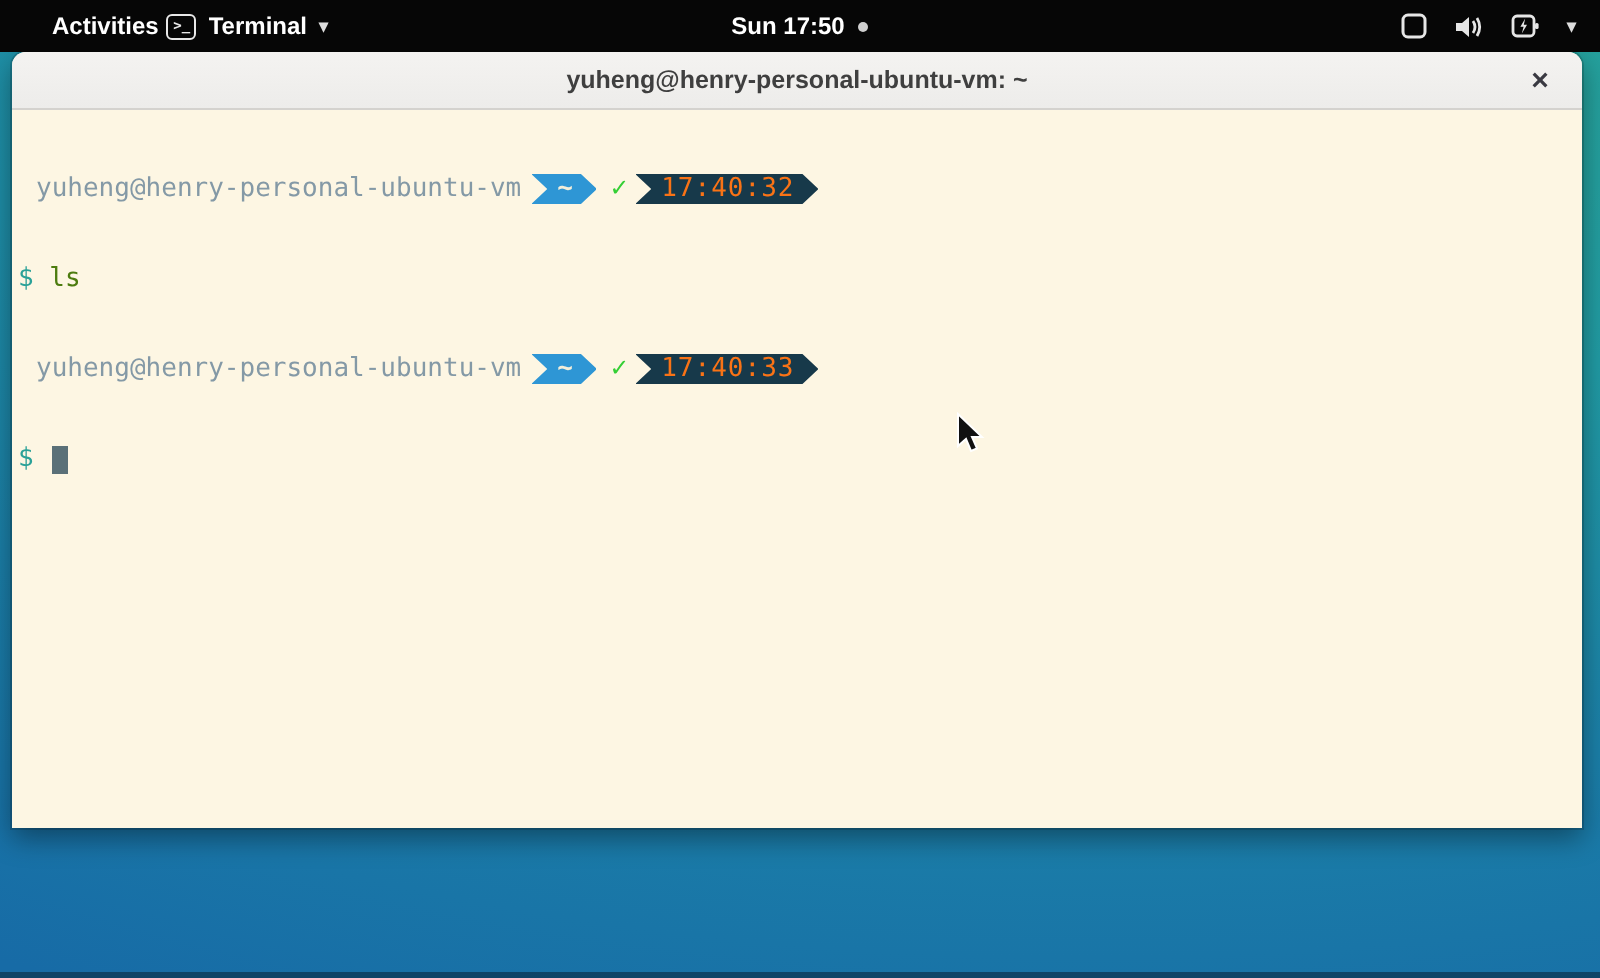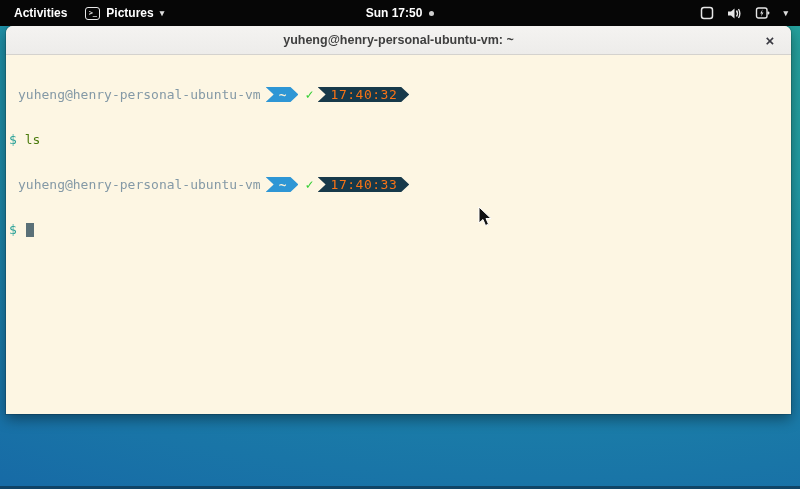--- a/index.html
+++ b/index.html
@@ -5,21 +5,21 @@
   * { margin:0; padding:0; box-sizing:border-box; }
   html,body { width:800px; height:489px; overflow:hidden; }
   body { font-family:"Liberation Sans", sans-serif; position:relative; background:#000; }
 
   
   .topbar {
     position:absolute; left:0; top:0; width:800px; height:26px;
     background:#060606; color:#fff; display:flex; align-items:center;
     font-size:12px; font-weight:600; z-index:30;
   }
-  .tb-left { display:flex; align-items:center; gap:14px; padding-left:10px; }
+  .tb-left { display:flex; align-items:center; padding-left:22px; }
   .activities { padding:2px 4px; cursor:pointer; }
   .appmenu { display:flex; align-items:center; gap:6px; cursor:pointer; }
   .term-glyph {
     width:15px; height:13px; border:1.4px solid #e8e8e8; border-radius:3px;
     font-family:"DejaVu Sans Mono", monospace; font-size:7px; line-height:10px;
     text-align:center; color:#e8e8e8; font-weight:700;
   }
   .caret { font-size:9px; color:#ddd; }
   .tb-center {
     position:absolute; left:0; right:0; top:0; height:26px;
@@ -86,21 +86,21 @@
   .pointer { position:absolute; left:478px; top:206px; z-index:40; pointer-events:none; }
 </style>
 </head>
 <body>
 
 <div class="topbar">
   <div class="tb-left">
     <span class="activities">Activities</span>
     <span class="appmenu">
       <span class="term-glyph">&gt;_</span>
-      <span>Pictures</span>
+      <span>Terminal</span>
       <span class="caret">▾</span>
     </span>
   </div>
   <div class="tb-center">
     <span class="clock">Sun 17:50</span>
     <span class="notif-dot"></span>
   </div>
   <div class="tb-right">
     <svg width="14" height="14" viewBox="0 0 14 14">
       <rect x="1.5" y="1.5" width="11" height="11" rx="2.5" fill="none" stroke="#e6e6e6" stroke-width="1.5"></rect>

